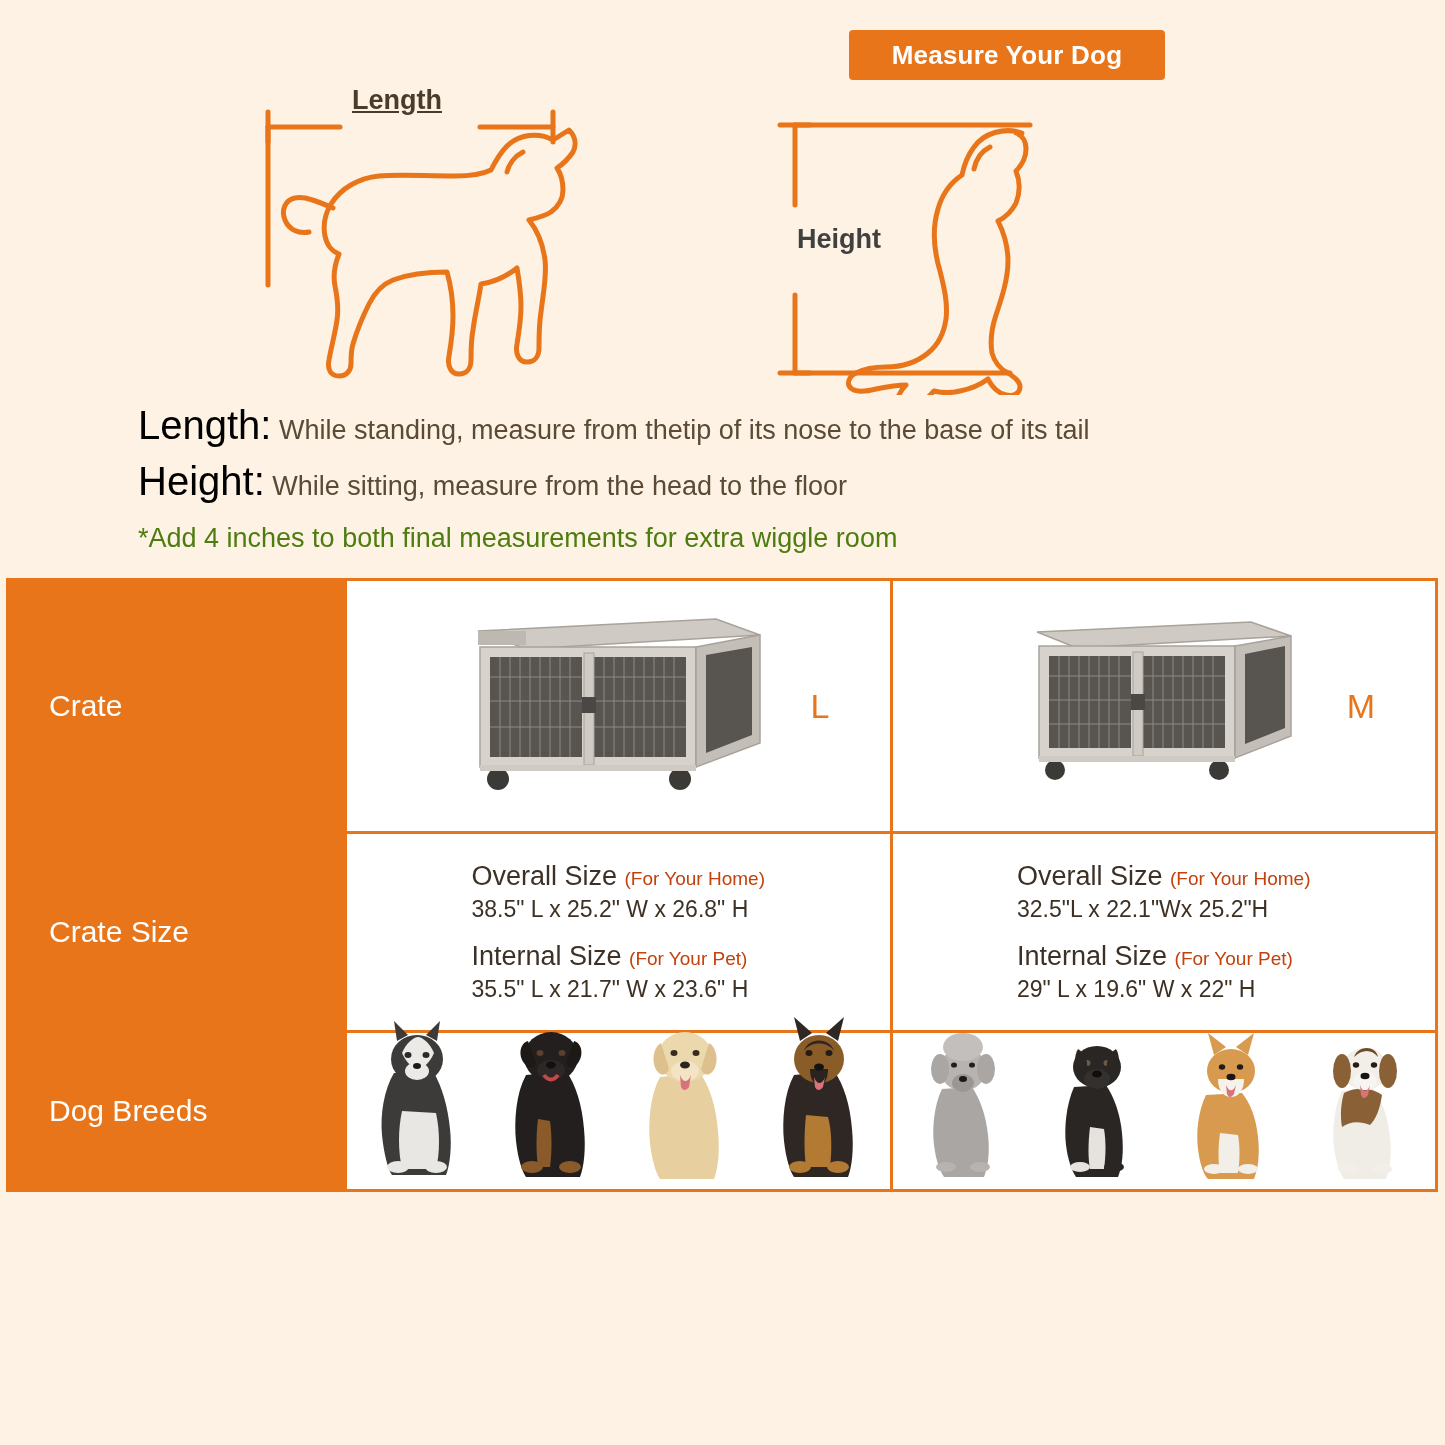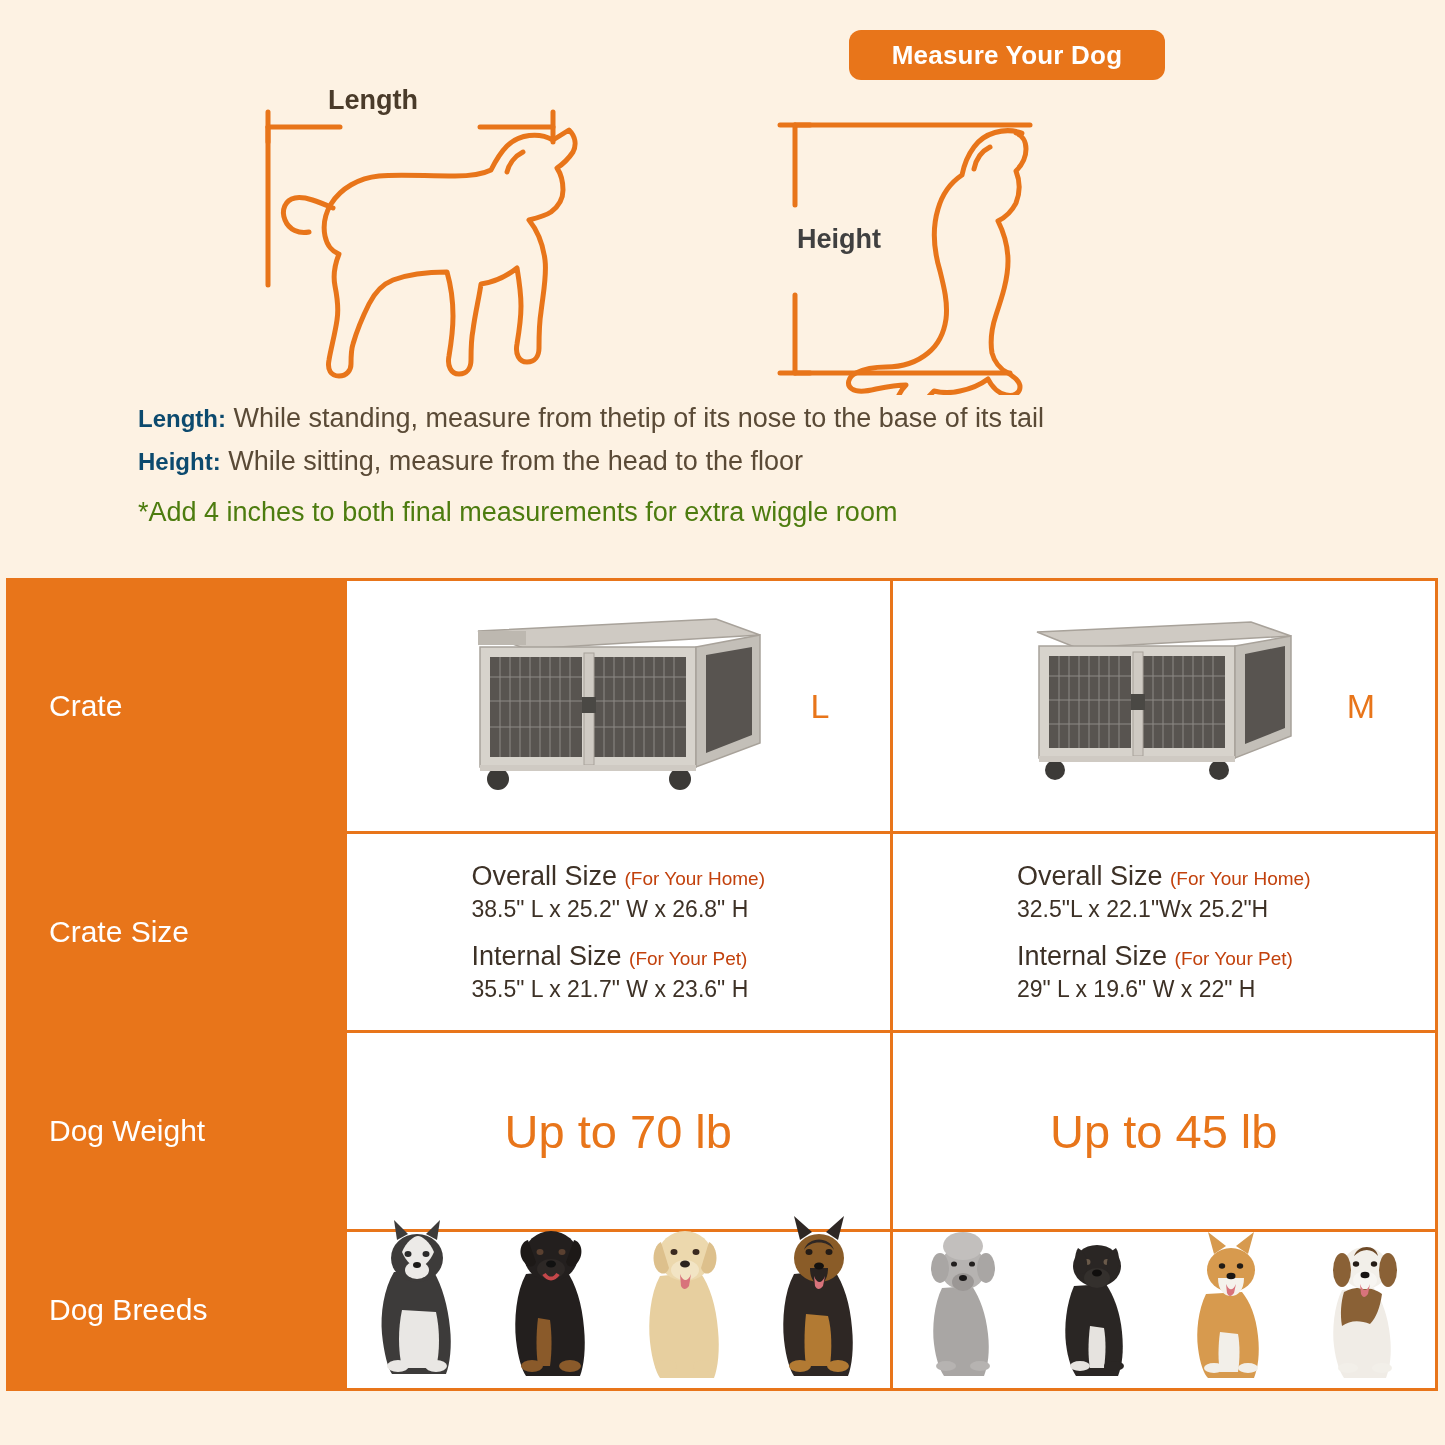--- a/index.html
+++ b/index.html
@@ -27,36 +27,37 @@
     height: 566px;
     background: #fdf2e3;
   }
   .measure-badge {
     position: absolute;
     left: 849px;
     top: 30px;
     width: 316px;
     height: 50px;
     background: #e8751a;
-    border-radius: 12px;
+    border-radius: 4px;
     color: #ffffff;
     font-size: 26px;
     font-weight: bold;
     display: flex;
     align-items: center;
     justify-content: center;
     letter-spacing: 0.2px;
   }
   .label-length {
     position: absolute;
-    left: 328px;
+    left: 352px;
     top: 85px;
     font-size: 27px;
     font-weight: bold;
     color: #4a3b2a;
+    text-decoration: underline;
   }
   .label-height {
     position: absolute;
     left: 797px;
     top: 224px;
     font-size: 27px;
     font-weight: bold;
     color: #404040;
   }
   .dog-svg-left {
@@ -77,23 +78,22 @@
     width: 1200px;
   }
   .note-line {
     color: #5a4a36;
     font-size: 27px;
     line-height: 1.0;
     margin-bottom: 16px;
     white-space: nowrap;
   }
   .note-key {
-    color: #0c4a6e;
-    font-size: 24px;
-    font-weight: bold;
+    color: #000000;
+    font-size: 40px;
   }
   .note-last {
     color: #4d7c0f;
     font-size: 27px;
     margin-top: 22px;
     white-space: nowrap;
   }
 
   
   .table {
@@ -448,29 +448,20 @@
           <div class="size-value">32.5"L x 22.1"Wx 25.2"H</div>
           <div class="size-heading">
             <span>Internal Size</span>
             <span class="sub">(For Your Pet)</span>
           </div>
           <div class="size-value">29" L x 19.6" W x 22" H</div>
         </div>
       </div>
     </div>
 
-    <div class="row row-weight">
-      <div class="cell-label">Dog Weight</div>
-      <div class="cell-data">
-        <div class="weight-text">Up to 70 lb</div>
-      </div>
-      <div class="cell-data">
-        <div class="weight-text">Up to 45 lb</div>
-      </div>
-    </div>
 
     <div class="row row-breeds">
       <div class="cell-label">Dog Breeds</div>
 
       <div class="cell-data">
         <div class="breeds">
           <div class="breed">
             <svg width="118" height="168" viewBox="0 0 118 168">
               <ellipse cx="59" cy="160" rx="44" ry="7" fill="#ffffff"></ellipse>
               <path d="M36 58 c-10 16 -14 42 -12 62 c2 20 6 34 10 40 l54 0 c4 -10 6 -28 4 -46 c-2 -22 -8 -42 -16 -56 z" fill="#3d3b3a"></path>

